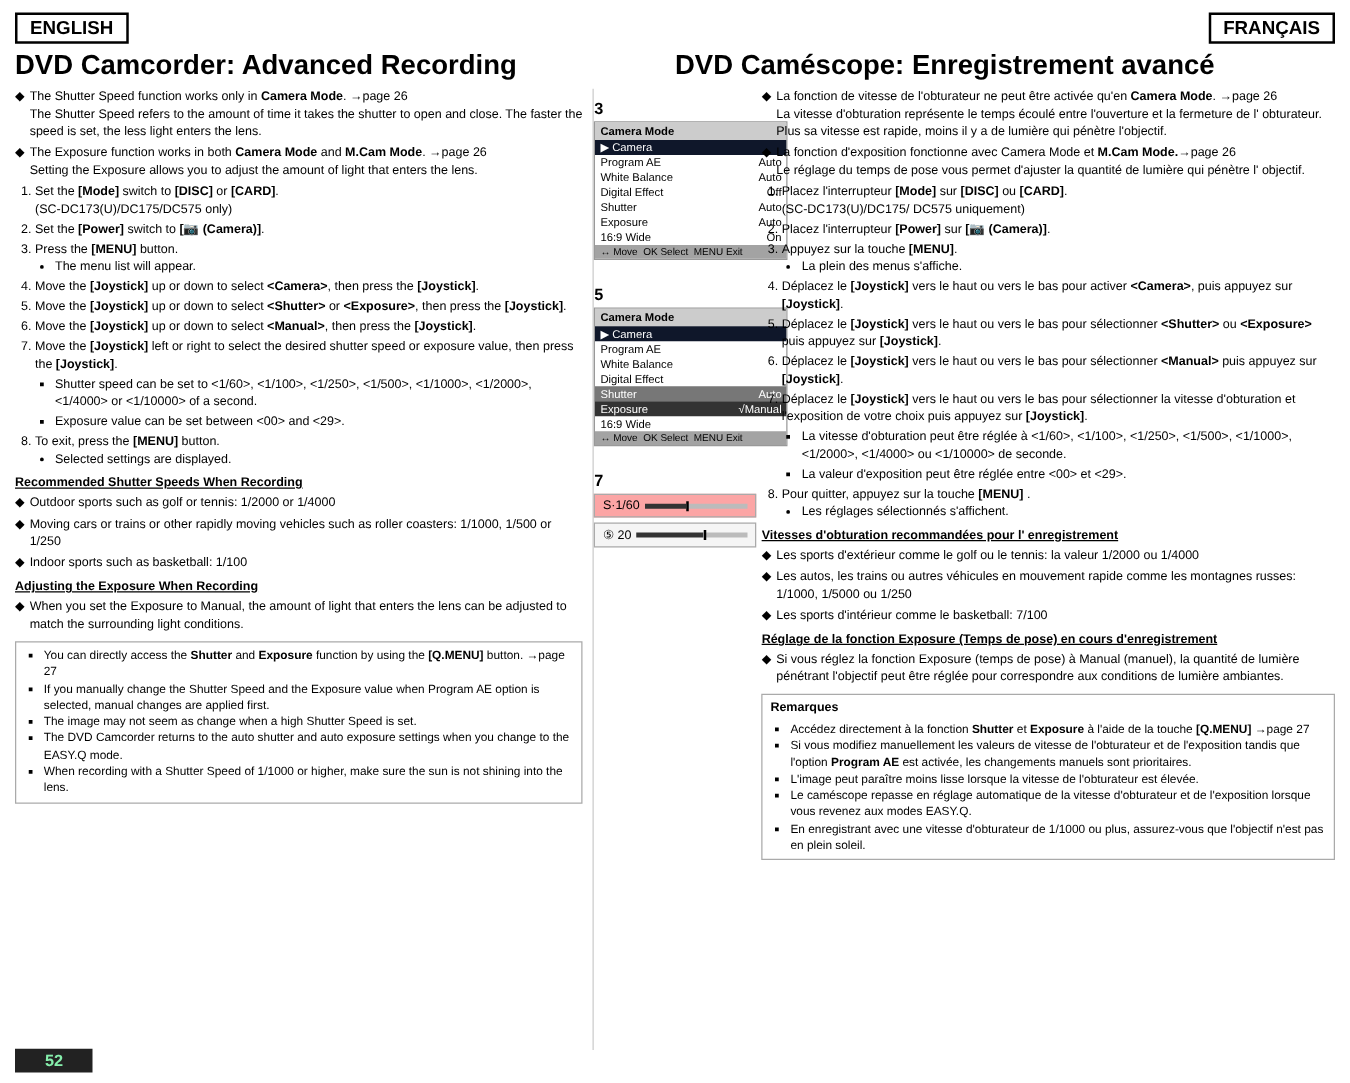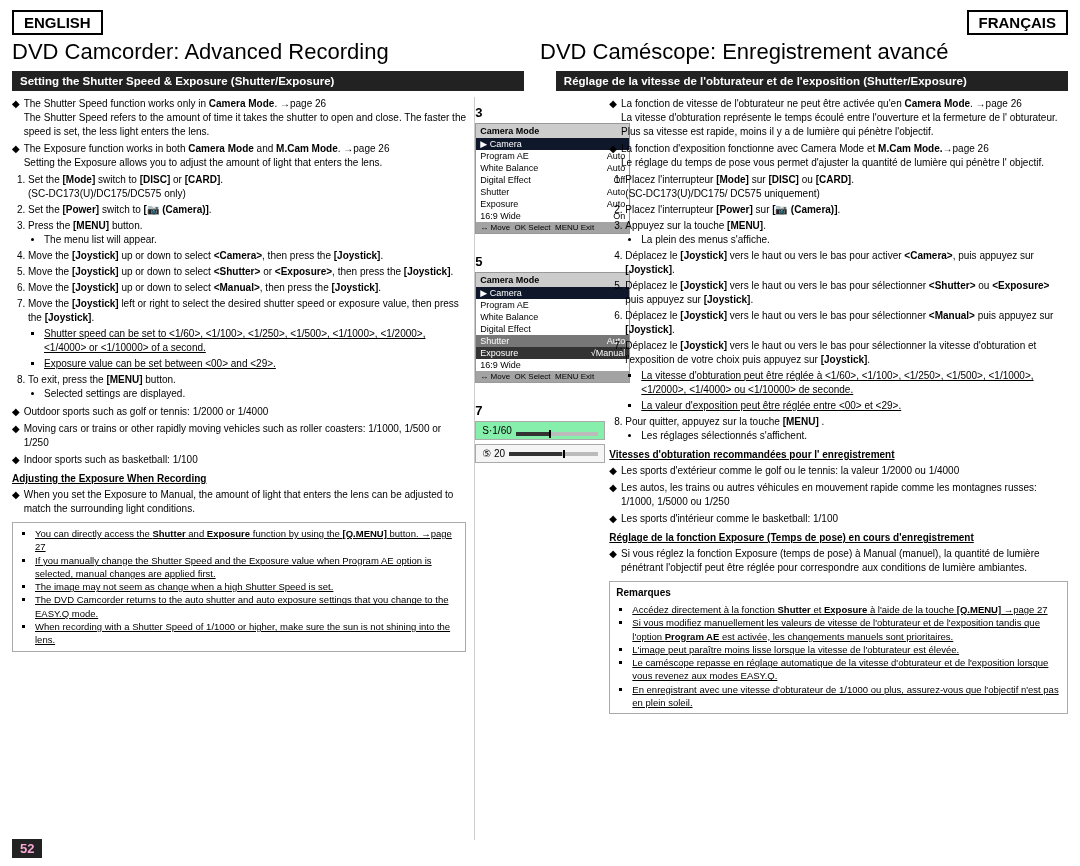--- a/index.html
+++ b/index.html
@@ -34,21 +34,21 @@
       font-size: 15px;
       display: inline-block;
     }
     .main-titles {
       display: flex;
       justify-content: space-between;
       margin-bottom: 6px;
     }
     .main-title {
       font-size: 22px;
-      font-weight: normal;
+      font-weight: bold;
       width: 48%;
     }
     .main-title.fr {
       width: 50%;
     }
     
     .section-header-row {
       display: flex;
       justify-content: space-between;
       margin-bottom: 6px;
@@ -86,21 +86,20 @@
     .ordered-list li {
       margin-bottom: 2px;
     }
     .sub-list {
       list-style: disc;
       margin-left: 16px;
     }
     .sub-list-square {
       list-style: square;
       margin-left: 16px;
-      text-decoration: underline;
     }
     
     .camera-menu-box {
       border: 1px solid #999;
       font-size: 9px;
       width: 155px;
       background: #fff;
       position: absolute;
     }
     .camera-menu-title {
@@ -162,24 +161,24 @@
       font-size: 10px;
       margin-top: 5px;
       margin-bottom: 2px;
       text-decoration: underline;
     }
     .page-number {
       position: absolute;
       bottom: 8px;
       left: 12px;
       background: #222;
-      color: #f9a8d4;
+      color: #86efac;
       font-weight: bold;
       font-size: 13px;
-      padding: 2px 8px;
+      padding: 2px 24px;
     }
     .col-left { padding-right: 8px; border-right: 1px solid #ccc; }
     .col-right { padding-left: 4px; }
     .main-content {
       display: flex;
       flex: 1;
       gap: 0;
     }
   </style>
 </head>
@@ -190,24 +189,20 @@
   <div class="header-row">
     <span class="lang-badge">ENGLISH</span>
     <span class="lang-badge">FRANÇAIS</span>
   </div>
 
   <div class="main-titles">
     <div class="main-title">DVD Camcorder: Advanced Recording</div>
     <div class="main-title fr">DVD Caméscope: Enregistrement avancé</div>
   </div>
 
-  <div class="section-header-row">
-    <div class="section-header">Setting the Shutter Speed &amp; Exposure (Shutter/Exposure)</div>
-    <div class="section-header">Réglage de la vitesse de l'obturateur et de l'exposition (Shutter/Exposure)</div>
-  </div>
 
   <div class="main-content">
 
     <div class="col col-left">
 
       <div class="diamond-item">
         <span class="diamond">◆</span>
         <span>The Shutter Speed function works only in <strong>Camera Mode</strong>. →page 26<br>The Shutter Speed refers to the amount of time it takes the shutter to open and close. The faster the speed is set, the less light enters the lens.</span>
       </div>
       <div class="diamond-item">
@@ -228,20 +223,21 @@
           <ul class="sub-list-square" style="margin-top:2px;">
             <li>Shutter speed can be set to &lt;1/60&gt;, &lt;1/100&gt;, &lt;1/250&gt;, &lt;1/500&gt;, &lt;1/1000&gt;, &lt;1/2000&gt;, &lt;1/4000&gt; or &lt;1/10000&gt; of a second.</li>
             <li>Exposure value can be set between &lt;00&gt; and &lt;29&gt;.</li>
           </ul>
         </li>
         <li>To exit, press the <strong>[MENU]</strong> button.<br><ul class="sub-list">
               <li>Selected settings are displayed.</li>
             </ul></li>
       </ol>
 
+      <div class="section-subheader">Recommended Shutter Speeds When Recording</div>
       <div class="diamond-item">
         <span class="diamond">◆</span>
         <span>Outdoor sports such as golf or tennis: 1/2000 or 1/4000</span>
       </div>
       <div class="diamond-item">
         <span class="diamond">◆</span>
         <span>Moving cars or trains or other rapidly moving vehicles such as roller coasters: 1/1000, 1/500 or 1/250</span>
       </div>
       <div class="diamond-item">
         <span class="diamond">◆</span>
@@ -252,21 +248,21 @@
       <div class="diamond-item">
         <span class="diamond">◆</span>
         <span>When you set the Exposure to Manual, the amount of light that enters the lens can be adjusted to match the surrounding light conditions.</span>
       </div>
 
       <div class="notes-box">
         <ul class="sub-list-square">
           <li>You can directly access the <strong>Shutter</strong> and <strong>Exposure</strong> function by using the <strong>[Q.MENU]</strong> button. →page 27</li>
           <li>If you manually change the Shutter Speed and the Exposure value when Program AE option is selected, manual changes are applied first.</li>
           <li>The image may not seem as change when a high Shutter Speed is set.</li>
-          <li>The DVD Camcorder returns to the auto shutter and auto exposure settings that you change to the EASY.Q mode.</li>
+          <li>The DVD Camcorder returns to the auto shutter and auto exposure settings when you change to the EASY.Q mode.</li>
           <li>When recording with a Shutter Speed of 1/1000 or higher, make sure the sun is not shining into the lens.</li>
         </ul>
       </div>
     </div>
 
     <div class="diagrams-col">
 
       <div class="diagram-block" style="margin-top:8px;">
         <div style="font-weight:bold;font-size:13px;margin-bottom:3px;">3</div>
         <div class="camera-menu-box" style="position:relative;">
@@ -329,21 +325,21 @@
               <span>16:9 Wide</span>
               <span></span>
             </div>
           <div class="camera-menu-footer">↔ Move &nbsp;OK Select &nbsp;MENU Exit</div>
         </div>
       </div>
 
       <div class="diagram-block" style="margin-top:12px;">
         <div style="font-weight:bold;font-size:13px;margin-bottom:3px;">7</div>
 
-        <div style="border:1px solid #aaa;padding:3px 6px;font-size:10px;background:#86efac;margin-bottom:4px;display:flex;align-items:flex-end;gap:4px;">
+        <div style="border:1px solid #aaa;padding:3px 6px;font-size:10px;background:#fca5a5;margin-bottom:4px;display:flex;align-items:center;gap:4px;">
           <span>S·1/60</span>
           <div style="flex:1;height:4px;background:linear-gradient(to right,#333 40%,#bbb 40%);position:relative;">
             <div style="position:absolute;left:40%;width:2px;height:8px;background:#000;top:-2px;"></div>
           </div>
         </div>
 
         <div style="border:1px solid #aaa;padding:3px 6px;font-size:10px;background:#f5f5f5;display:flex;align-items:center;gap:4px;">
           <span>⑤ 20</span>
           <div style="flex:1;height:4px;background:linear-gradient(to right,#333 60%,#bbb 60%);position:relative;">
             <div style="position:absolute;left:60%;width:2px;height:8px;background:#000;top:-2px;"></div>
@@ -387,21 +383,21 @@
       <div class="diamond-item">
         <span class="diamond">◆</span>
         <span>Les sports d'extérieur comme le golf ou le tennis: la valeur 1/2000 ou 1/4000</span>
       </div>
       <div class="diamond-item">
         <span class="diamond">◆</span>
         <span>Les autos, les trains ou autres véhicules en mouvement rapide comme les montagnes russes: 1/1000, 1/5000 ou 1/250</span>
       </div>
       <div class="diamond-item">
         <span class="diamond">◆</span>
-        <span>Les sports d'intérieur comme le basketball: 1/100</span>
+        <span>Les sports d'intérieur comme le basketball: 7/100</span>
       </div>
 
       <div class="section-subheader" style="font-weight:bold;font-size:10px;margin-top:5px;margin-bottom:2px;">Réglage de la fonction Exposure (Temps de pose) en cours d'enregistrement</div>
       <div class="diamond-item">
         <span class="diamond">◆</span>
         <span>Si vous réglez la fonction Exposure (temps de pose) à Manual (manuel), la quantité de lumière pénétrant l'objectif peut être réglée pour correspondre aux conditions de lumière ambiantes.</span>
       </div>
 
       <div class="remarques-box">
         <div class="notes-title">Remarques</div>

